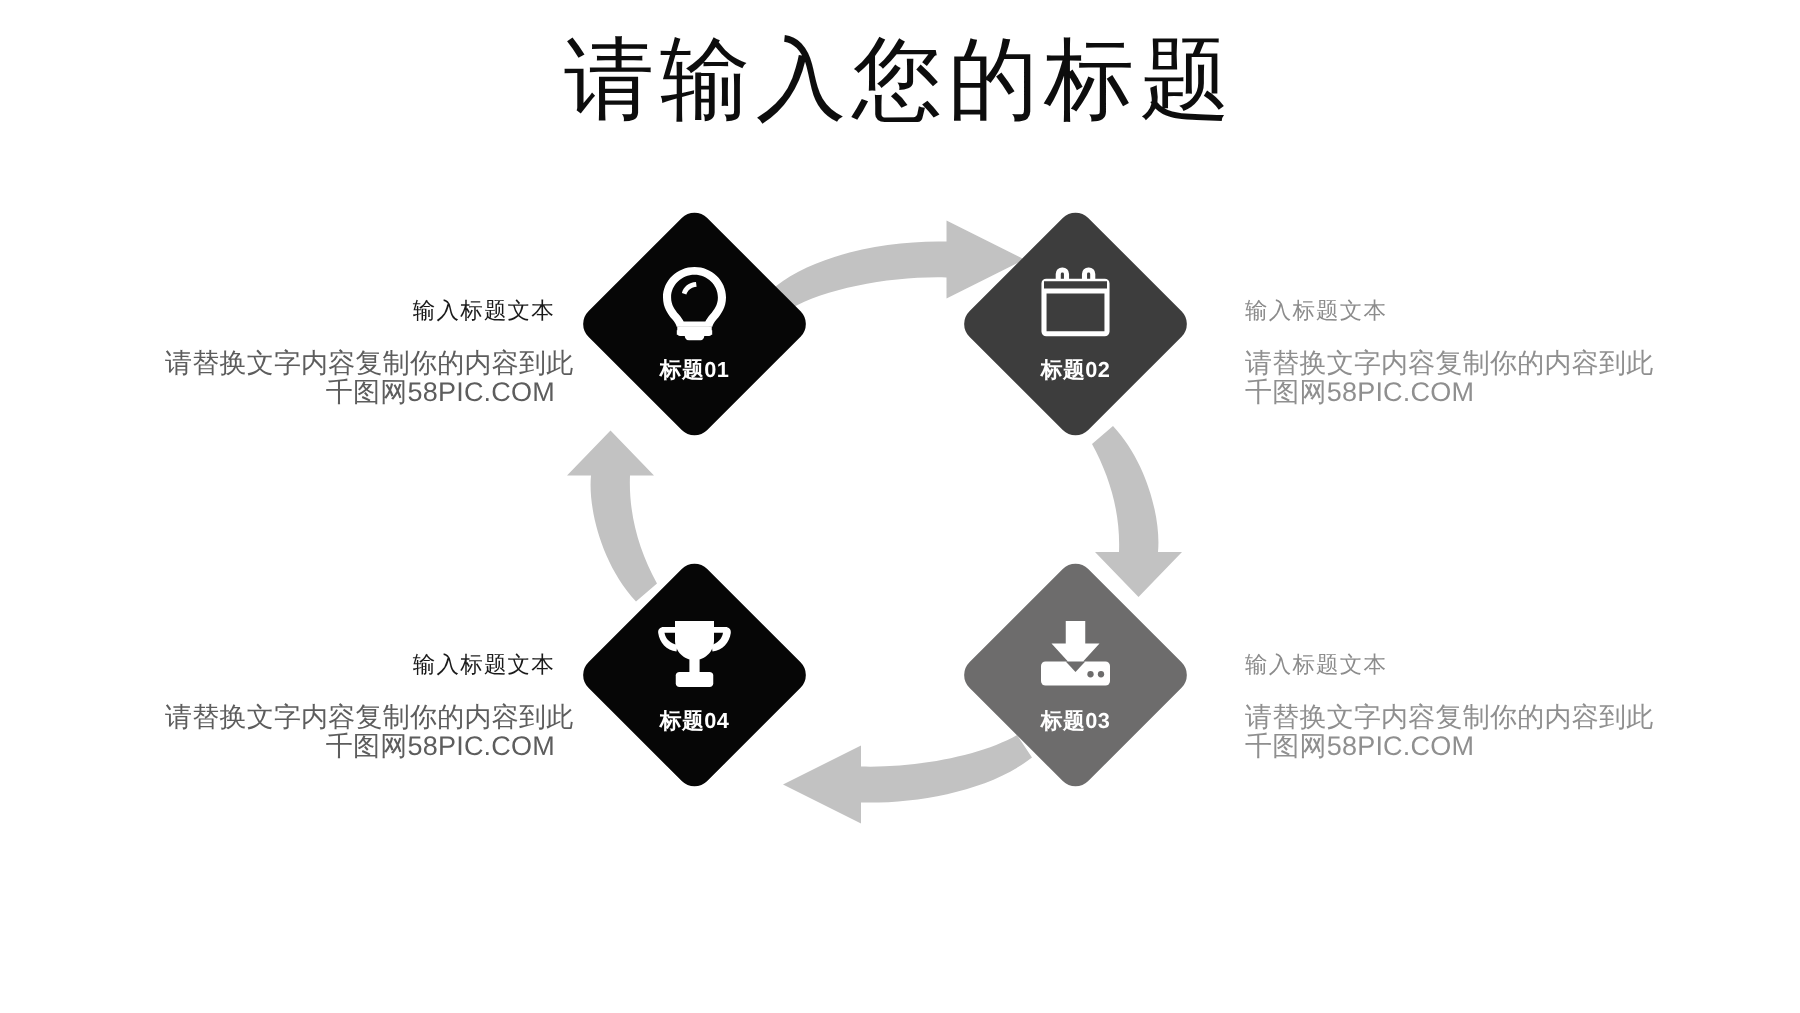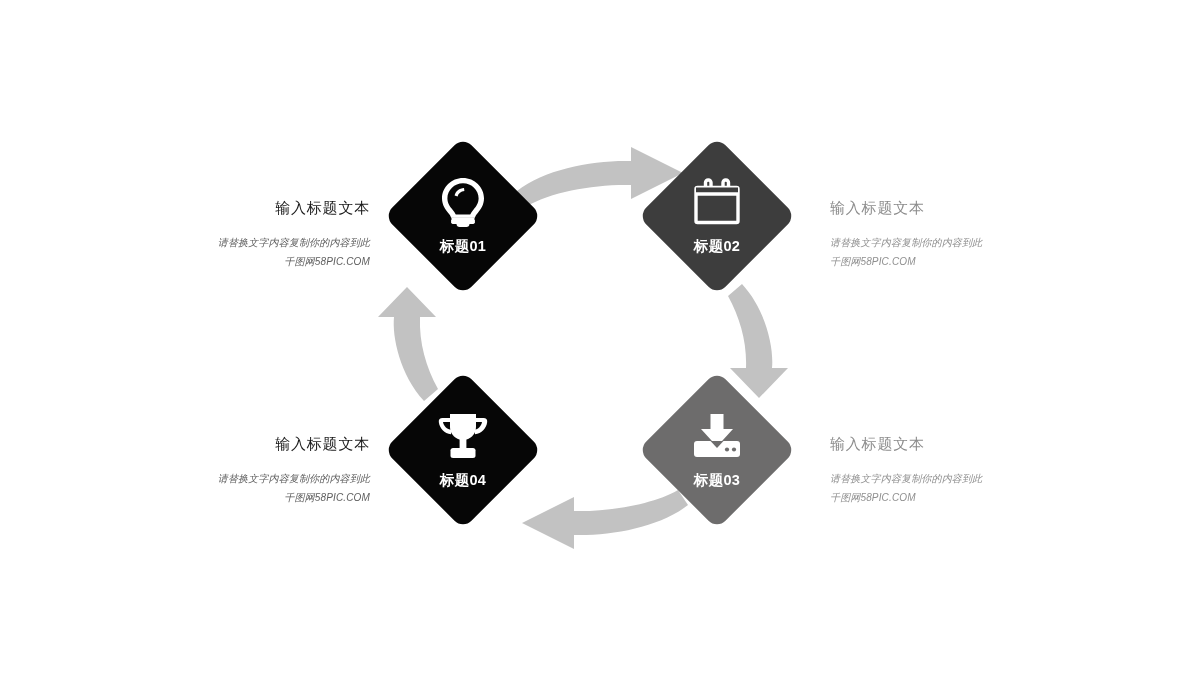--- a/index.html
+++ b/index.html
@@ -105,24 +105,23 @@
     width: 260px;
   }
   .tb-head {
     font-size: 15px;
     line-height: 24px;
     letter-spacing: 0.8px;
     margin-bottom: 13px;
     white-space: nowrap;
   }
   .tb-body {
-    font-size: 10px;
+    font-size: 18px;
     line-height: 19px;
     letter-spacing: 0.15px;
-    font-style: italic;
   }
   .tb-body div { white-space: nowrap; }
 
   .tb-left  { text-align: right; }
   .tb-right { text-align: left;  }
 
   .tb1 { left: 110px; top: 196px; }
   .tb2 { left: 830px; top: 196px; }
   .tb3 { left: 110px; top: 432px; }
   .tb4 { left: 830px; top: 432px; }
@@ -130,20 +129,21 @@
   .tb-dark .tb-head  { color: #1a1a1a; }
   .tb-dark .tb-body  { color: #5d5d5d; }
   .tb-gray .tb-head  { color: #8c8c8c; }
   .tb-gray .tb-body  { color: #8f8f8f; }
 </style>
 </head>
 <body>
 
 <div class="slide">
 
+  <div class="slide-title">请输入您的标题</div>
 
   <div class="stage">
 
     <svg class="arrow arrow-top" width="170" height="62" viewBox="0 0 170 62">
       <path d="M2 47 C 30 25, 78 16, 116 17 L 116 3 L 168 29 L 116 55 L 116 41
                C 80 40, 36 48, 12 62 Z" fill="#c2c2c2"></path>
     </svg>
 
     <svg class="arrow arrow-right" width="64" height="118" viewBox="0 0 64 118">
       <path d="M14 2 C 38 28, 46 66, 44 86 L 60 86 L 31 116 L 2 86 L 18 86

